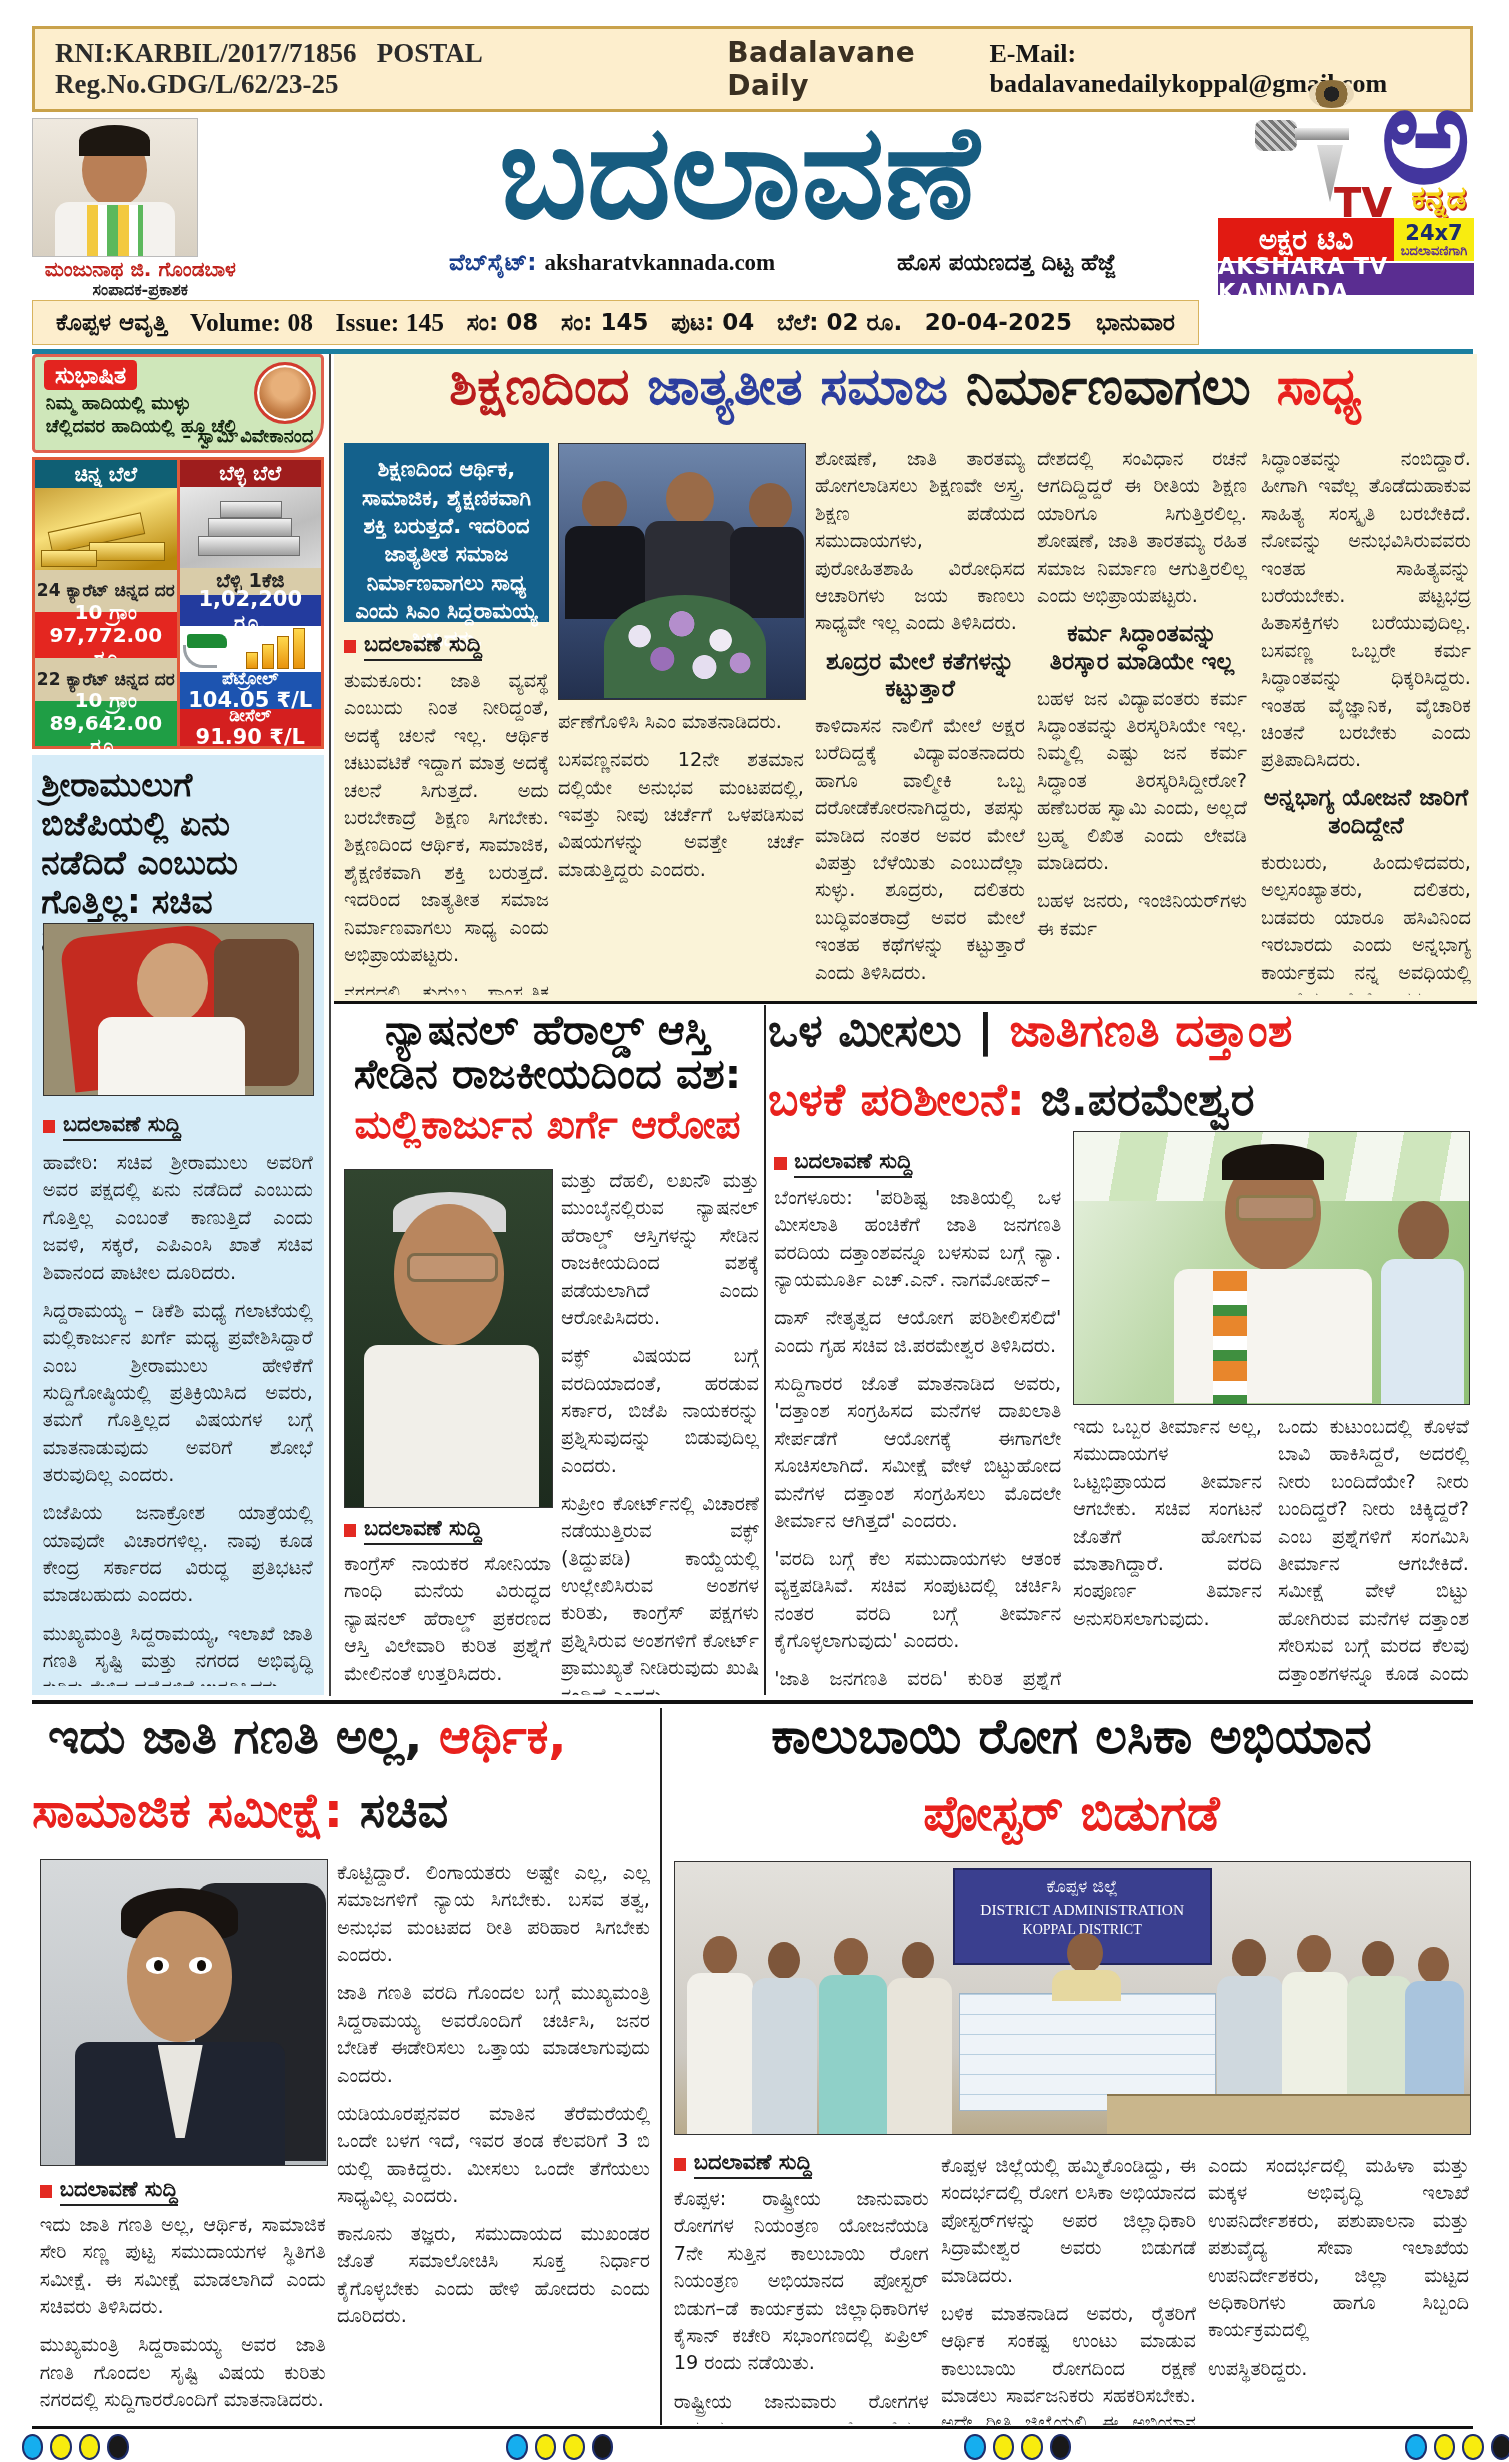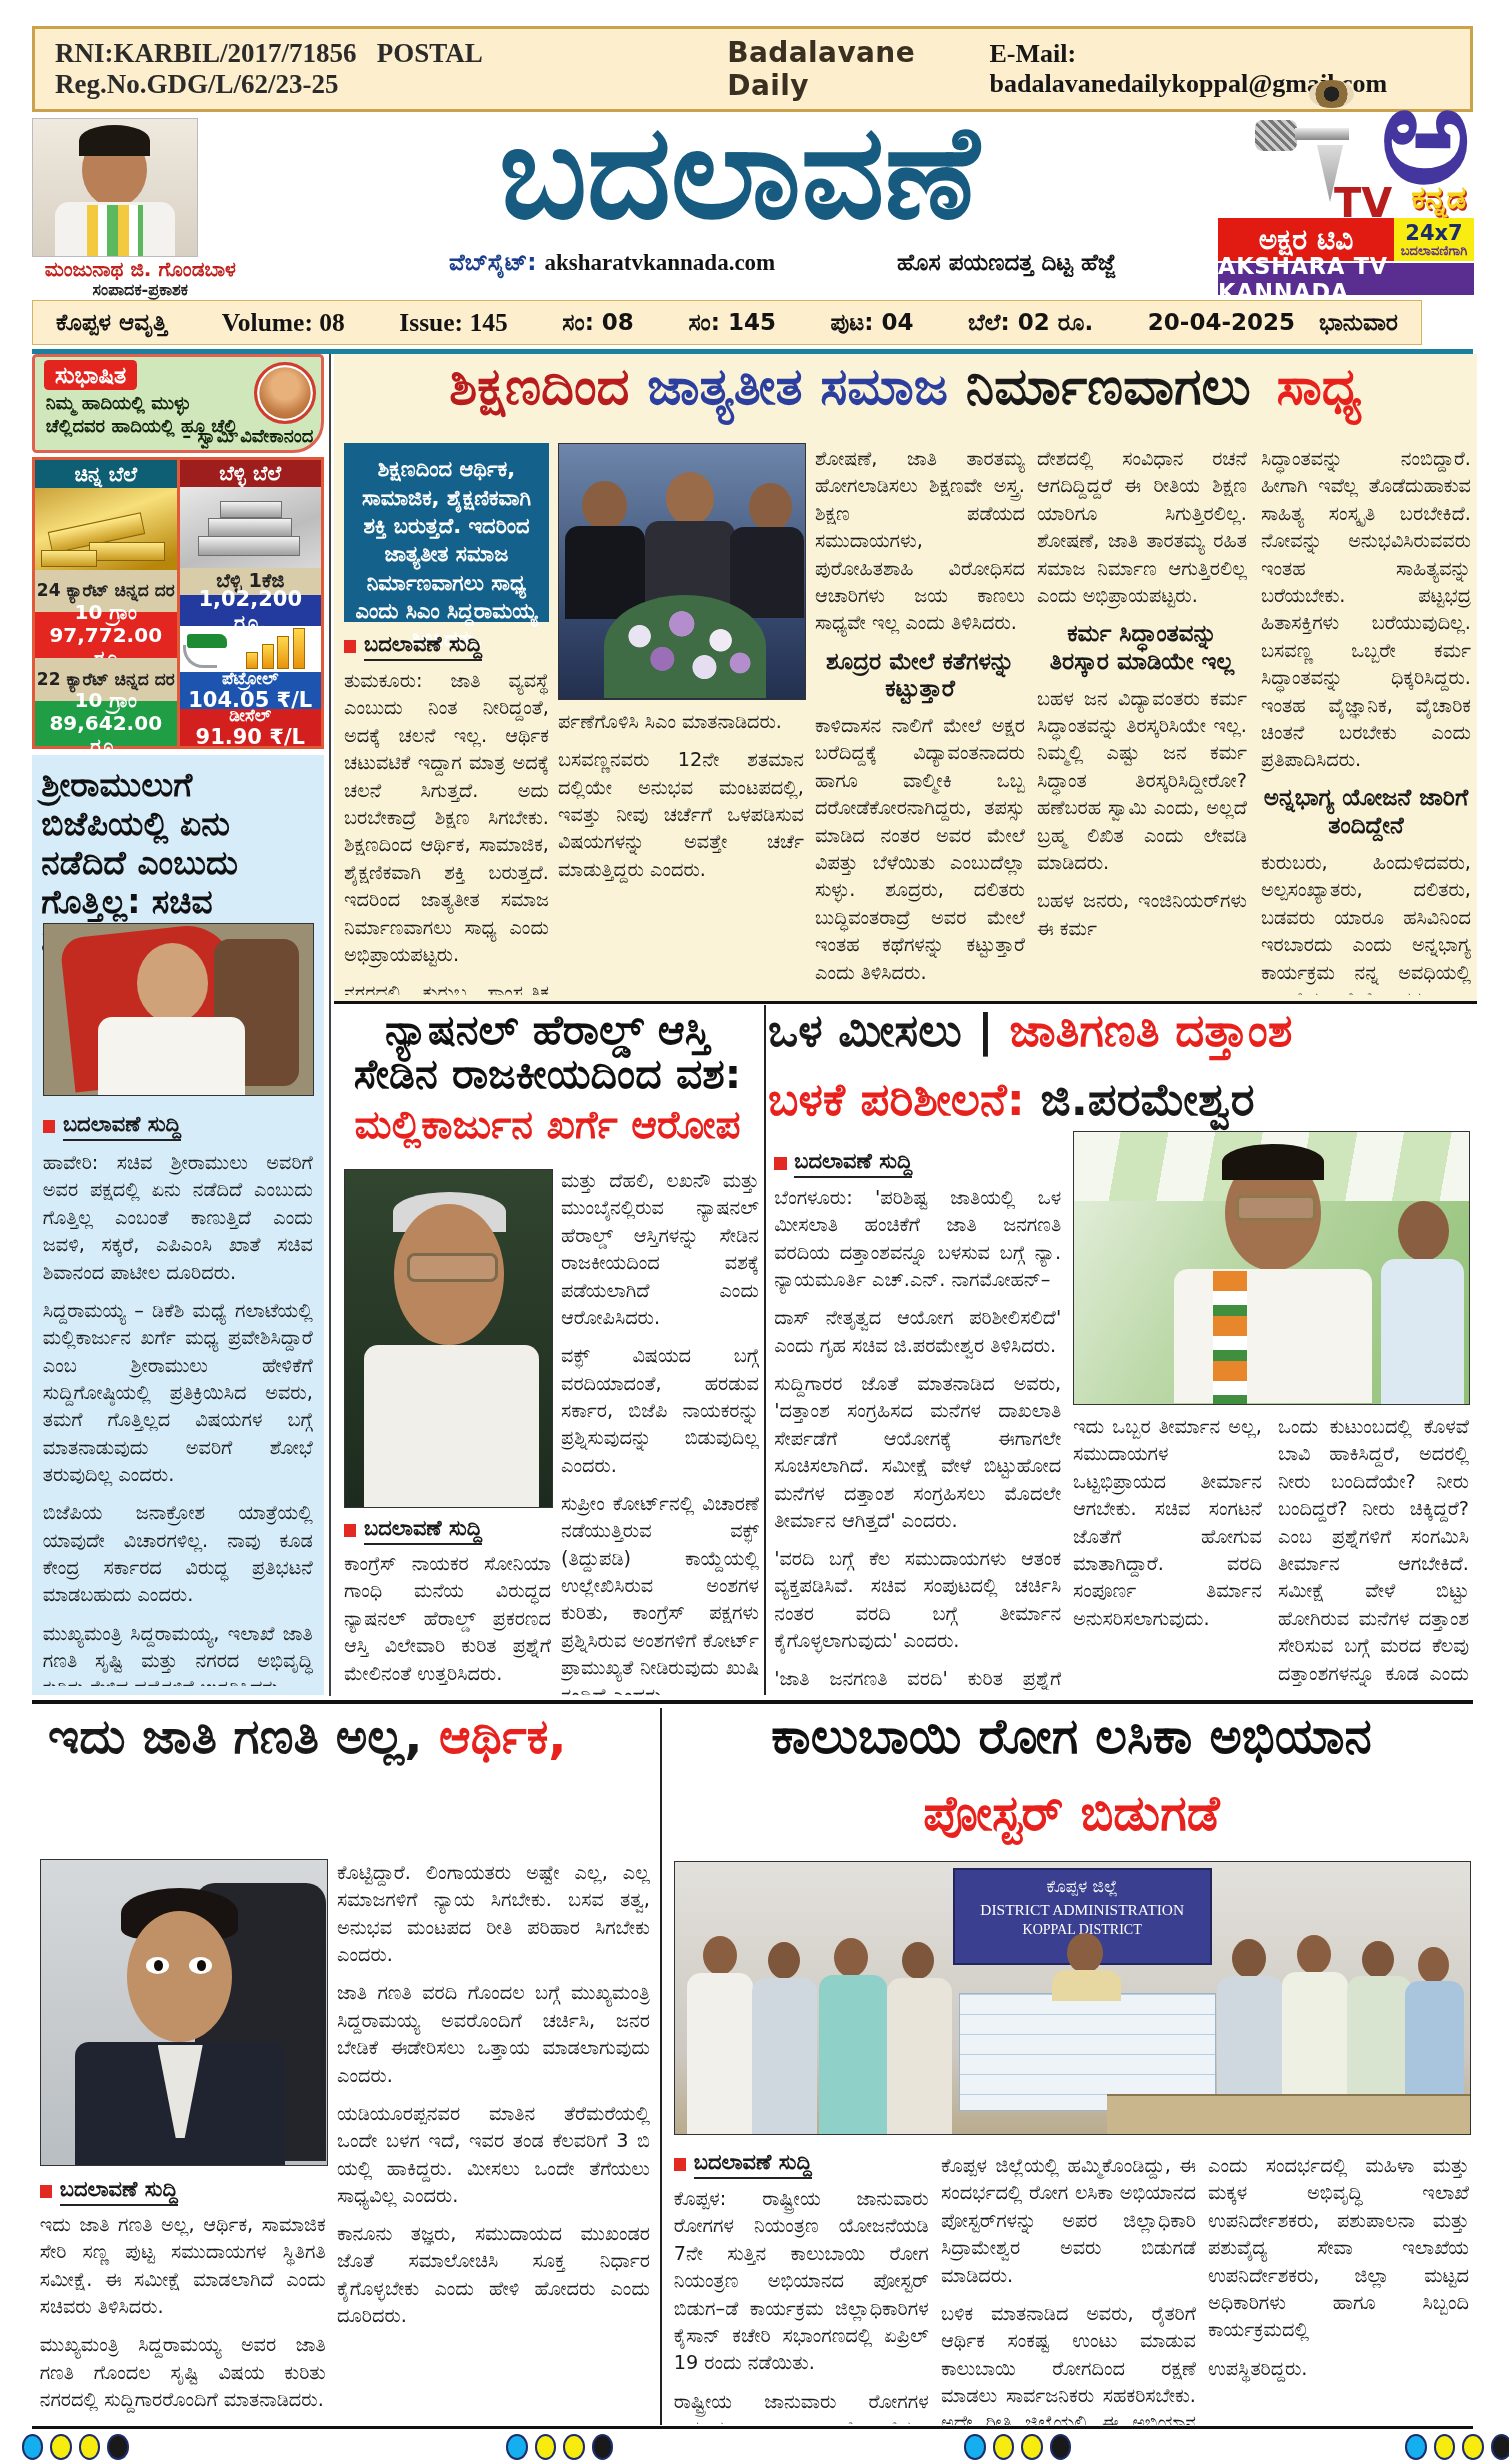--- a/index.html
+++ b/index.html
@@ -19,21 +19,21 @@
   
   .topbar{left:32px;top:26px;width:1441px;height:86px;background:#fdeecd;border:3.1px solid #c9a24b;
           display:flex;align-items:center;justify-content:space-between;padding:0 20px;box-sizing:border-box;}
   .topbar .rni{font-size:27px;font-weight:bold;color:#2b2b2b;}
   .topbar .brand{font-size:28px;font-weight:bold;color:#3a3022;letter-spacing:0.4px;}
   .topbar .mail{font-size:26px;font-weight:bold;color:#171717;}
   
   .title{color:#175c80;font-weight:bold;font-size:130px;line-height:1;text-align:center;}
   .site-label{color:#1a3e8c;font-weight:bold;}
   
-  .issuebar{left:32px;top:300px;width:1390px;height:45px;background:#fdeecd;border:1.5px solid #d8b35e;
+  .issuebar{left:32px;top:300px;width:1167px;height:45px;background:#fdeecd;border:1.5px solid #d8b35e;
             display:flex;align-items:center;justify-content:space-between;padding:0 23px;box-sizing:border-box;
             font-size:23px;font-weight:bold;color:#141414;}
   
   .subhx{left:32px;top:354px;width:292px;height:99px;background:#cfe7ba;border:3.1px solid #e0614f;
          border-radius:4.6px 4.6px 31px 4.6px;box-sizing:border-box;}
   .subhx .hdr{position:absolute;left:9.3px;top:3.1px;background:#e3241f;color:#fff;font-weight:bold;
               font-size:23px;padding:1.5px 10.8px;border-radius:4.6px;}
   .subhx .q{position:absolute;left:10.8px;top:34px;width:193px;font-weight:bold;font-size:18px;color:#12230e;line-height:1.3;}
   .subhx .auth{position:absolute;right:7.7px;bottom:3.1px;font-weight:bold;font-size:18px;color:#12230e;}
   .viv{position:absolute;right:4.6px;top:4.6px;width:56px;height:56px;border-radius:50%;
@@ -327,20 +327,21 @@
     </div>
   <div class="colblock" style="left:510px;top:408px;width:191px;height:278px;overflow:hidden;font-size:18.5px;">
       <p class="para">ಒಂದು ಕುಟುಂಬದಲ್ಲಿ ಕೊಳವೆ ಬಾವಿ ಹಾಕಿಸಿದ್ದರೆ, ಅದರಲ್ಲಿ ನೀರು ಬಂದಿದೆಯೇ? ನೀರು ಬಂದಿದ್ದರೆ? ನೀರು ಚಿಕ್ಕಿದ್ದರೆ? ಎಂಬ ಪ್ರಶ್ನೆಗಳಿಗೆ ಸಂಗಮಿಸಿ ತೀರ್ಮಾನ ಆಗಬೇಕಿದೆ. ಸಮೀಕ್ಷೆ ವೇಳೆ ಬಿಟ್ಟು ಹೋಗಿರುವ ಮನೆಗಳ ದತ್ತಾಂಶ ಸೇರಿಸುವ ಬಗ್ಗೆ ಮರದ ಕೆಲವು ದತ್ತಾಂಶಗಳನ್ನೂ ಕೂಡ ಎಂದು ಬರಲು ಅನುವಿಲ್ಲ.</p>
     </div>
 </div>
 
 <div class="rule" style="left:32px;top:1700px;width:1441px;height:3.9px;"></div>
 
 <div class="abs" style="left:32px;top:1708px;width:622px;height:718px;">
   <div class="abs h2line" style="left:16px;top:3.1px;width:100%;font-size:48px;text-align:left;"><span style="color: rgb(26, 26, 26);">ಇದು ಜಾತಿ ಗಣತಿ ಅಲ್ಲ, </span><span style="color: rgb(232, 33, 29);">ಆರ್ಥಿಕ,</span></div>
+  <div class="abs h2line" style="left:0;top:77px;width:100%;font-size:48px;text-align:left;"><span style="color: rgb(232, 33, 29);">ಸಾಮಾಜಿಕ ಸಮೀಕ್ಷೆ: </span><span style="color: rgb(26, 26, 26);">ಸಚಿವ</span></div>
   <div class="photo" style="left:7.7px;top:151px;width:286px;height:305px;background:linear-gradient(180deg,#d6d9db,#b9bec2);">
     <div class="abs" style="left:154px;top:23px;width:131px;height:278px;background:#23252a;border-radius:20px 20px 0 0;"></div>
     <div class="abs" style="left:80px;top:28px;width:117px;height:51px;border-radius:50% 50% 20% 20%;background:#181310;"></div>
     <div class="head" style="left:86px;top:51px;width:105px;height:131px;background:#c09066;"></div>
     <div class="abs" style="left:105px;top:97px;width:23px;height:17px;border-radius:50%;background:#fff;"></div>
     <div class="abs" style="left:148px;top:97px;width:23px;height:17px;border-radius:50%;background:#fff;"></div>
     <div class="abs" style="left:113px;top:100px;width:9.3px;height:10.8px;border-radius:50%;background:#120d08;"></div>
     <div class="abs" style="left:156px;top:100px;width:9.3px;height:10.8px;border-radius:50%;background:#120d08;"></div>
     <div class="torso" style="left:34px;top:182px;width:210px;height:123px;background:#1f2430;"></div>
     <div class="abs" style="left:117px;top:185px;width:45px;height:93px;background:#e8e6e0;clip-path:polygon(0 0,100% 0,60% 100%,40% 100%);"></div>

